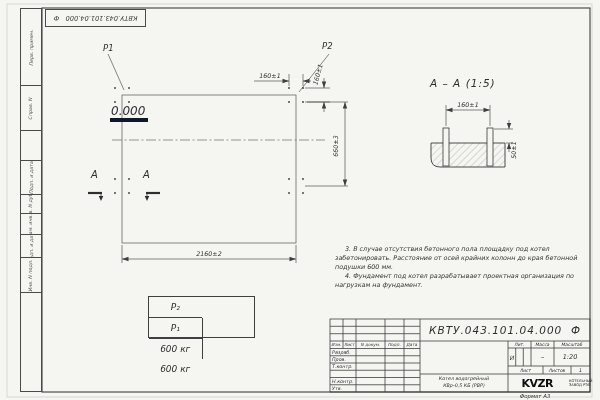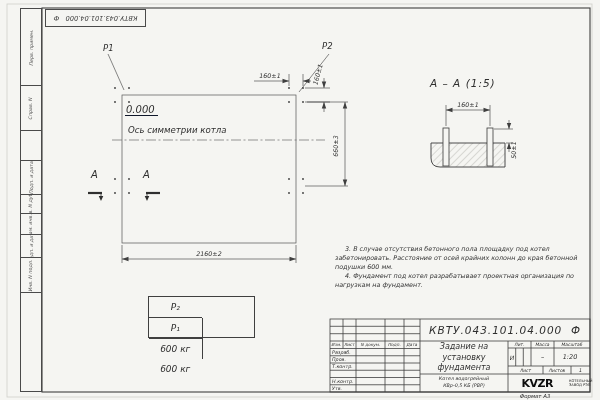--- a/index.html
+++ b/index.html
@@ -191,22 +191,21 @@
       </div>
     <div class="seg" style="top:284px;height:98px;border-bottom:none"></div>
   </div>
 
   <div class="stamp">
     <span class="pre">КВТУ.043.101.04.000   Ф</span>
   </div>
 
   <div class="t" style="left:103px;top:43px;font-size:8.5px">P1</div>
   <div class="t" style="left:322px;top:41px;font-size:8.5px">P2</div>
-  <div class="t" style="left:125px;top:104px;font-size:10px;border-bottom:1px solid #0f172a;padding:0 3px 0 1px">0.000</div>
-  <div class="t" style="left:128px;top:125px;font-size:8.6px">Ось симметрии котла</div>
+  <div class="t" style="left:110px;top:104px;font-size:12px;border-bottom:4px solid #0f172a;padding:0 3px 0 1px">0.000</div>
   <div class="t" style="left:91px;top:169px;font-size:10px">А</div>
   <div class="t" style="left:143px;top:169px;font-size:10px">А</div>
 
   <div class="t" style="left:430px;top:77px;font-size:10.5px;letter-spacing:1px">А – А (1:5)</div>
 
   <div class="notes">
     <p>3. В случае отсутствия бетонного пола площадку под котел забетонировать. Расстояние от осей крайних колонн до края бетонной подушки 600 мм.</p>
     <p>4. Фундамент под котел разрабатывает проектная организация по нагрузкам на фундамент.</p>
   </div>
 
@@ -224,25 +223,20 @@
   <div class="tb ctr" style="left:356px;top:341px;width:29px;height:7.5px;font-size:4.2px">N докум.</div>
   <div class="tb ctr" style="left:385px;top:341px;width:19px;height:7.5px;font-size:4.2px">Подп.</div>
   <div class="tb ctr" style="left:404px;top:341px;width:16px;height:7.5px;font-size:4.2px">Дата</div>
 
   <div class="tb" style="left:332px;top:349.5px;font-size:4.8px">Разраб.</div>
   <div class="tb" style="left:332px;top:356.8px;font-size:4.8px">Пров.</div>
   <div class="tb" style="left:332px;top:364px;font-size:4.8px">Т.контр.</div>
   <div class="tb" style="left:332px;top:378.5px;font-size:4.8px">Н.контр.</div>
   <div class="tb" style="left:332px;top:385.8px;font-size:4.8px">Утв.</div>
 
-  <div class="tb" style="left:420px;top:342px;width:88px;height:32px;font-size:8px;line-height:1.3;display:flex;flex-direction:column;align-items:center;justify-content:center">
-    <span>Задание на</span>
-    <span>установку</span>
-    <span>фундамента</span>
-  </div>
 
   <div class="tb" style="left:420px;top:374px;width:88px;height:18px;font-size:4.8px;line-height:1.4;display:flex;flex-direction:column;align-items:center;justify-content:center">
     <span>Котел водогрейный</span>
     <span>КВр-0,5 КБ (РВР)</span>
   </div>
 
   <div class="tb ctr" style="left:508px;top:341px;width:23px;height:7px;font-size:4.4px">Лит.</div>
   <div class="tb ctr" style="left:531px;top:341px;width:23px;height:7px;font-size:4.4px">Масса</div>
   <div class="tb ctr" style="left:554px;top:341px;width:36px;height:7px;font-size:4.4px">Масштаб</div>
   <div class="tb ctr" style="left:508px;top:348px;width:8px;height:18px;font-size:6px">И</div>

